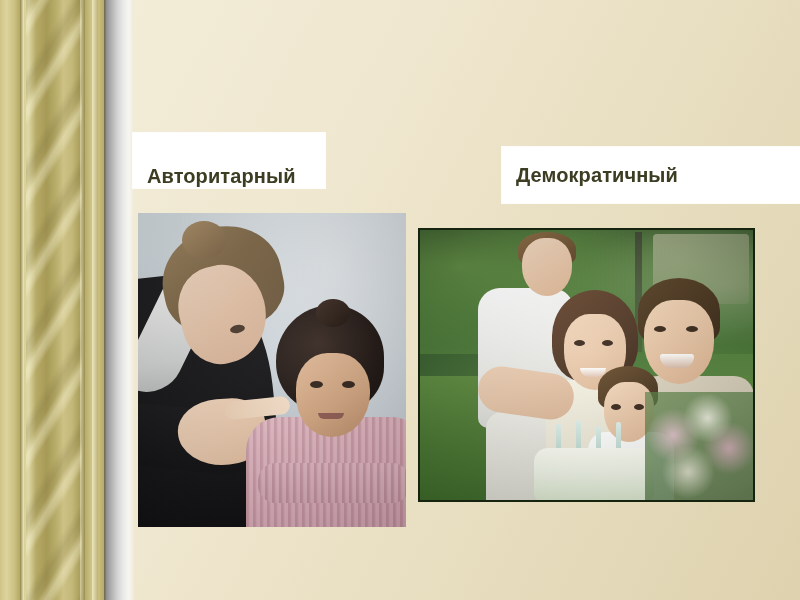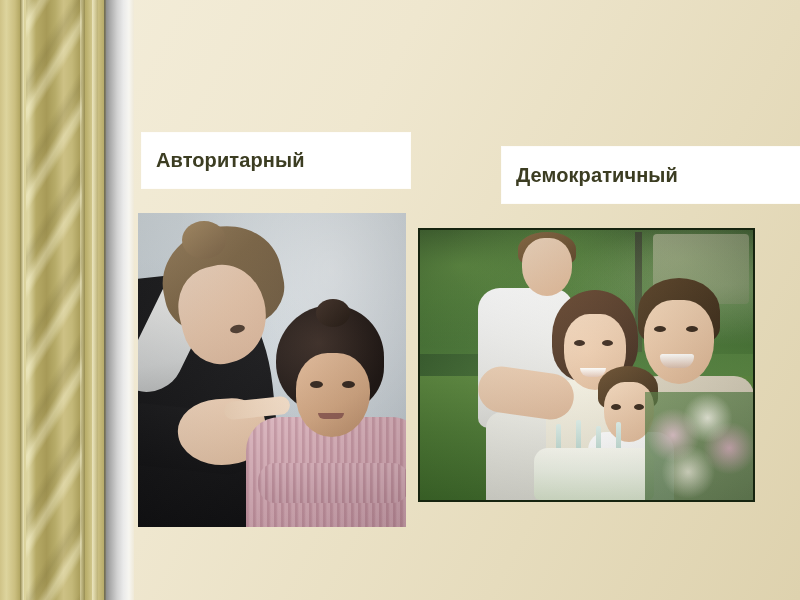--- a/index.html
+++ b/index.html
@@ -123,22 +123,22 @@
   }
   .label-box .label-text {
     font-family: "Liberation Sans", "DejaVu Sans", sans-serif;
     font-weight: bold;
     font-size: 20px;
     color: #3c3d22;
     letter-spacing: 0.1px;
     white-space: nowrap;
   }
   #label-box-1 {
-    left: 142px; top: 133px;
-    width: 268px; height: 55px;
+    left: 133px; top: 133px;
+    width: 192px; height: 55px; align-items: flex-end;
   }
   #label-box-1 .label-text { padding-left: 14px; }
   #label-box-2 {
     left: 458px; top: 147px;
     width: 304px; height: 56px; margin-left: 44px;
   }
   #label-box-2 .label-text { padding-left: 14px; }
 
   
   .photo {

